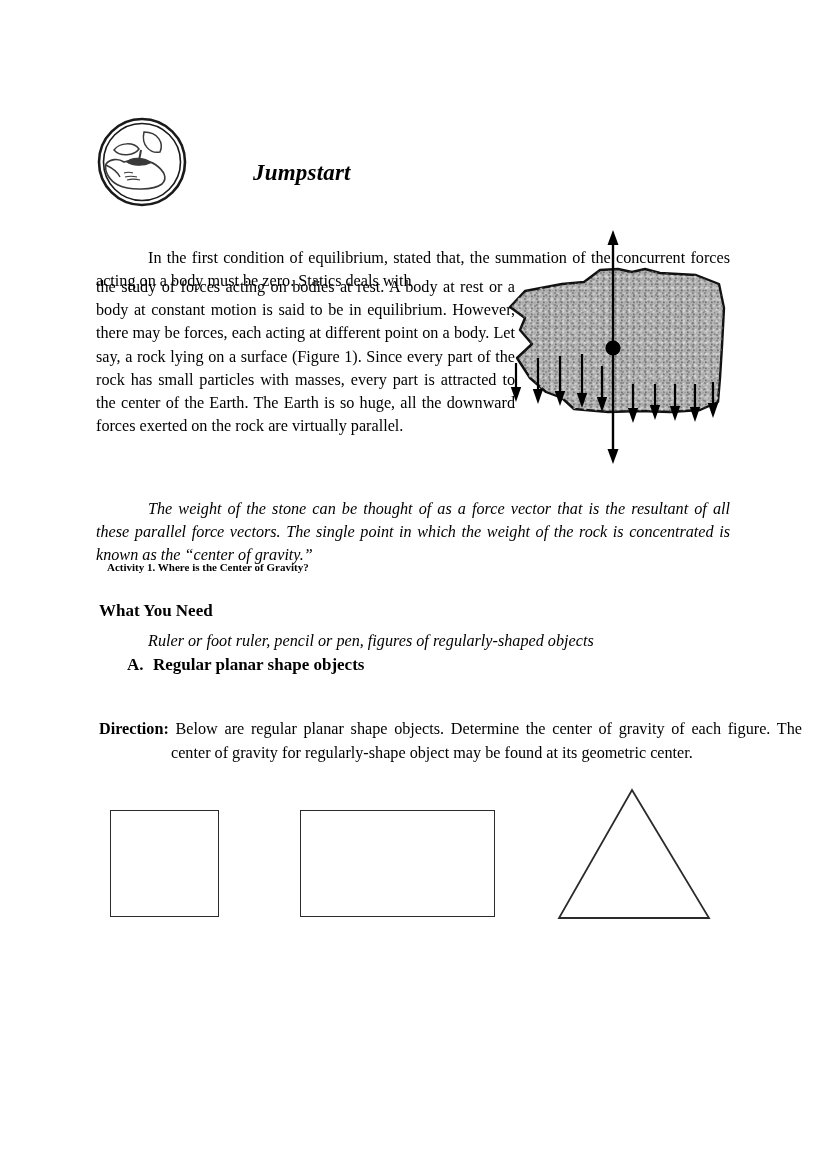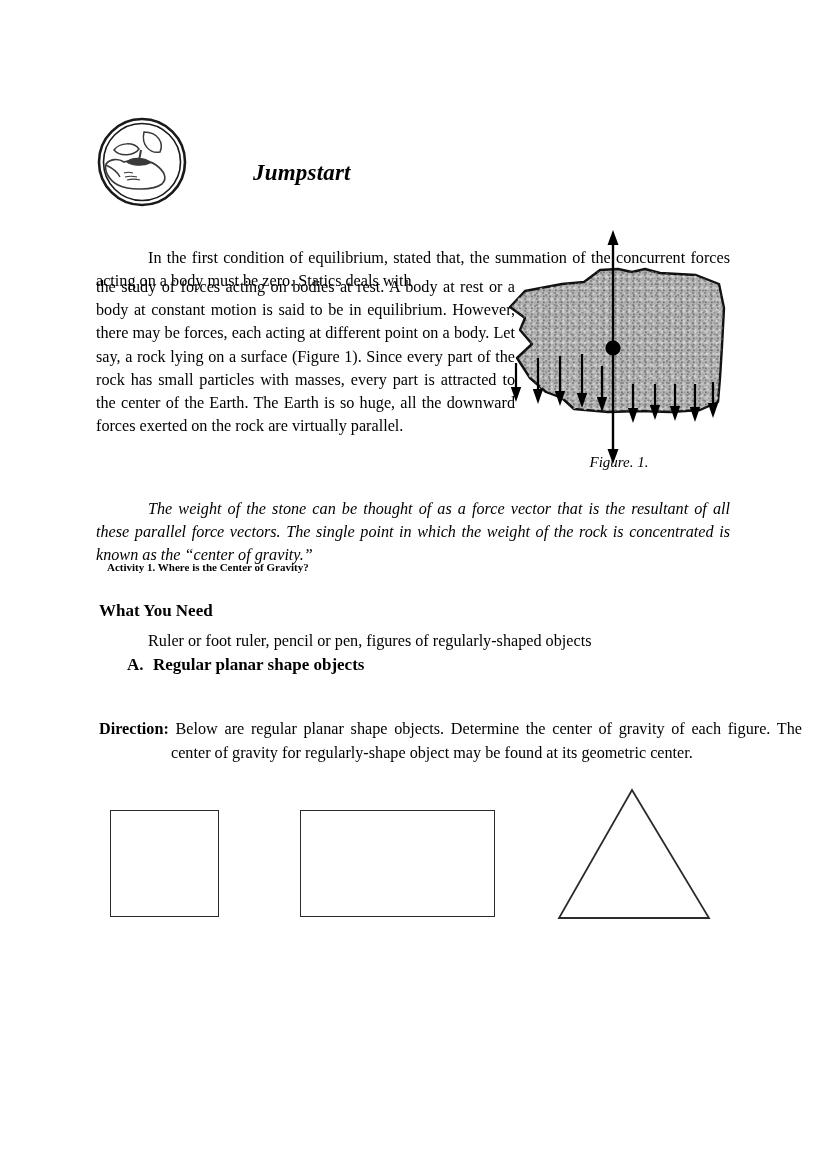--- a/index.html
+++ b/index.html
@@ -113,20 +113,21 @@
     font-size: 17px;
     font-weight: bold;
     white-space: nowrap;
   }
   .need-list {
     position: absolute;
     left: 148px;
     top: 632px;
     font-size: 16.2px;
     white-space: nowrap;
+    font-style: italic;
   }
   .h-sub-a {
     position: absolute;
     left: 127px;
     top: 655px;
     font-size: 17px;
     font-weight: bold;
     white-space: nowrap;
   }
   .h-sub-a .letter { display: inline-block; width: 26px; }
@@ -303,21 +304,20 @@
             <polygon points="195,196 189.8,181 200.2,181" stroke="none"></polygon>
           </g>
         <g>
             <line x1="213" y1="156" x2="213" y2="181"></line>
             <polygon points="213,192 207.8,177 218.2,177" stroke="none"></polygon>
           </g>
       </g>
     </svg>
   </div>
 
-  <div class="figure-caption">Figure. 1.</div>
 
   <div class="para indent-first" id="weight-para">The weight of the stone can be thought of as a force vector that is the resultant of all these parallel force vectors. The single point in which the weight of the rock is concentrated is known as the “center of gravity.”</div>
 
   <div class="h-activity">Activity 1. Where is the Center of Gravity?</div>
 
   <div class="h-need">What You Need</div>
 
   <div class="need-list">Ruler or foot ruler, pencil or pen, figures of regularly-shaped objects</div>
 
   <div class="h-sub-a">

